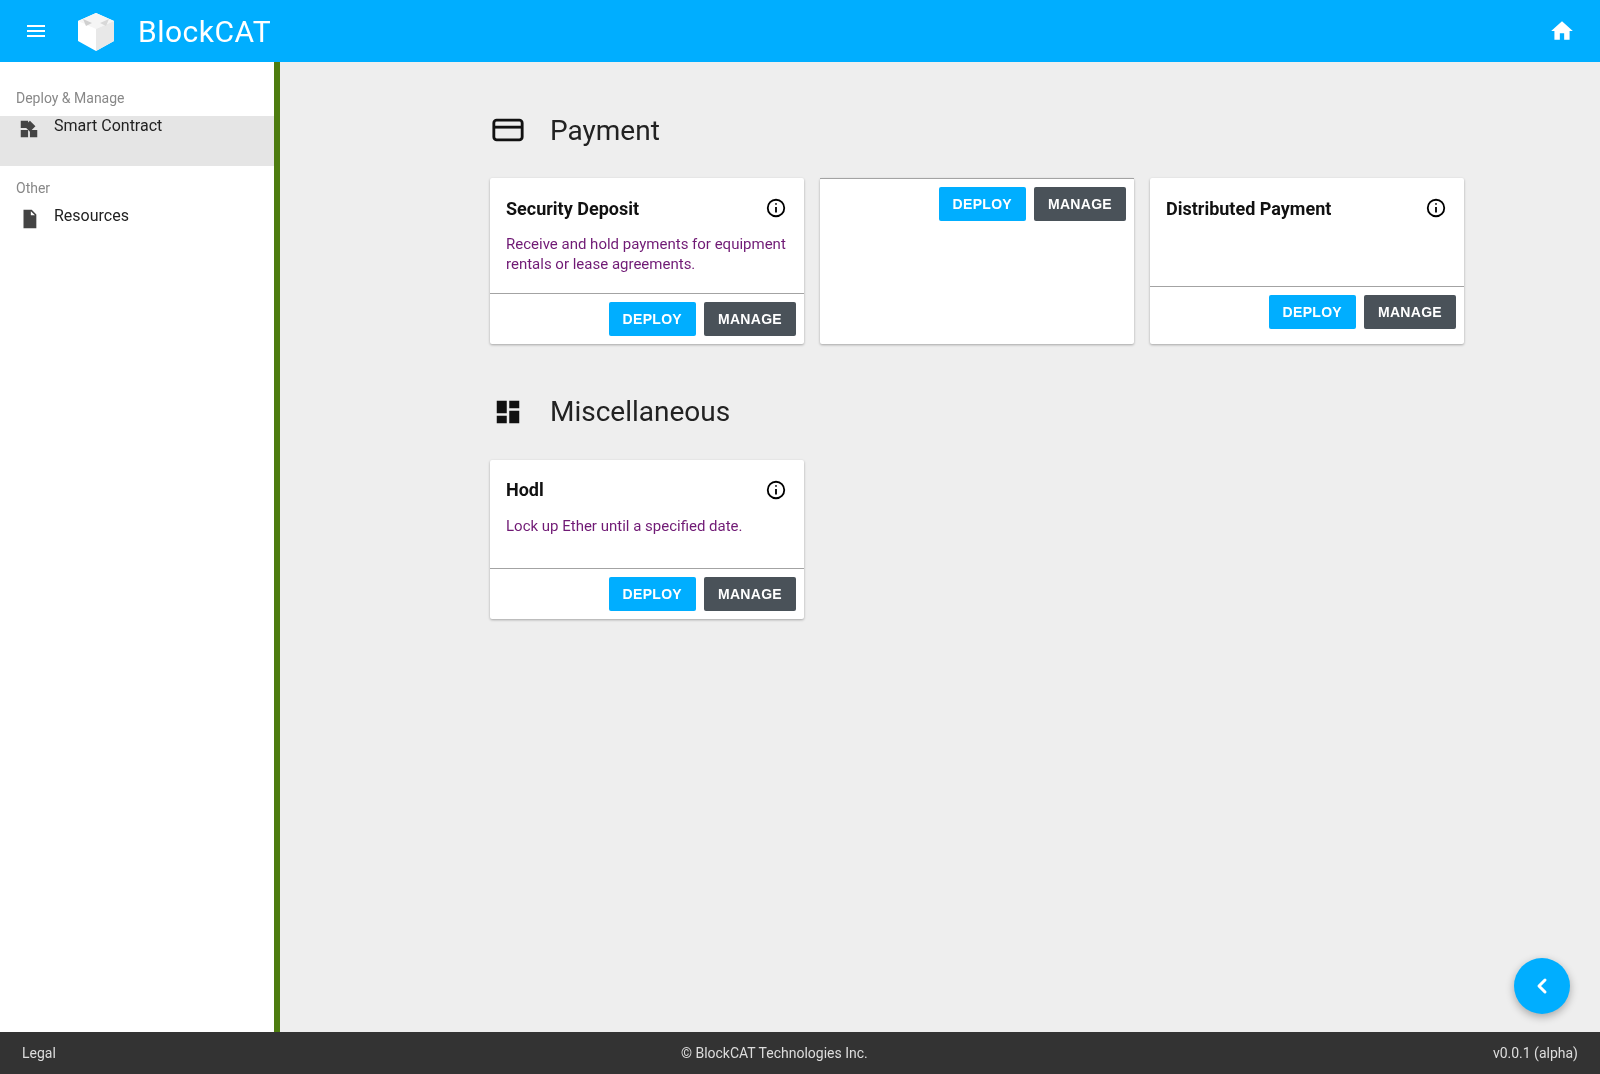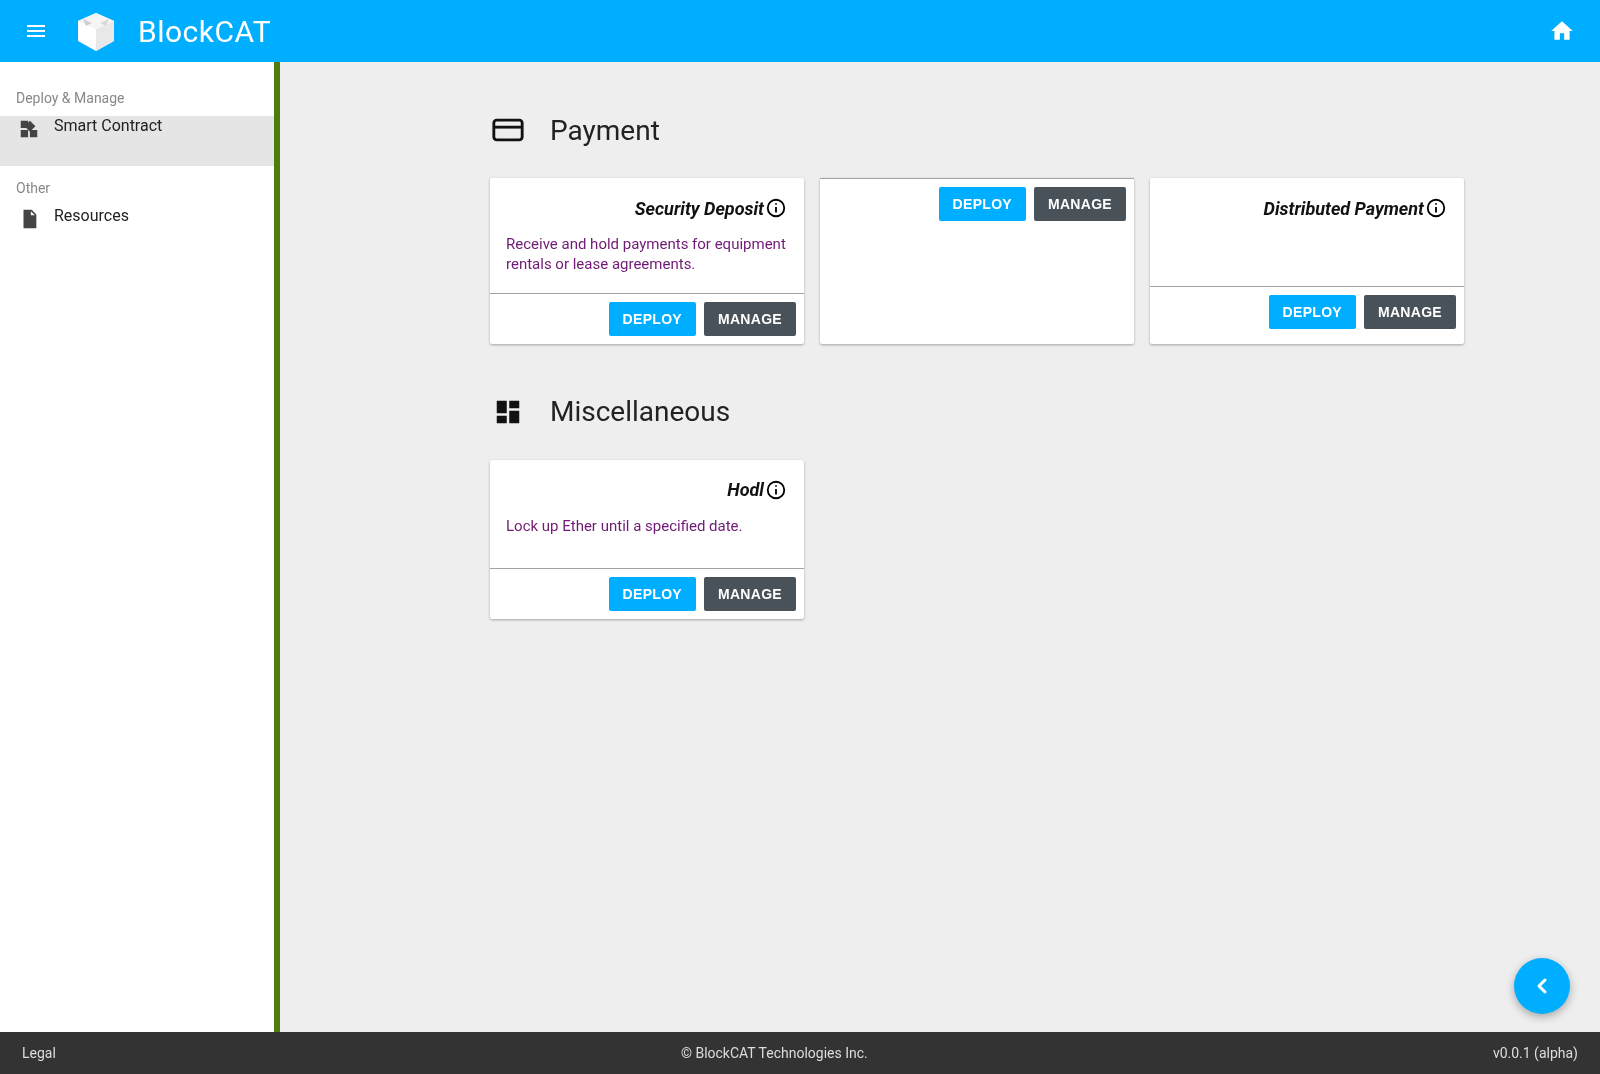--- a/index.html
+++ b/index.html
@@ -140,23 +140,22 @@
     display: flex;
     flex-direction: column;
   }
   .card-content {
     padding: 18px 16px 18px 16px;
     min-height: 108px;
   }
   .card-title-row {
     display: flex;
     align-items: center;
-    justify-content: flex-end;
+    justify-content: space-between;
     margin-bottom: 14px;
-    font-style: italic;
   }
   .card-title {
     font-size: 18px;
     font-weight: 700;
     color: #111;
   }
   .info-btn {
     width: 24px;
     height: 24px;
     cursor: pointer;

